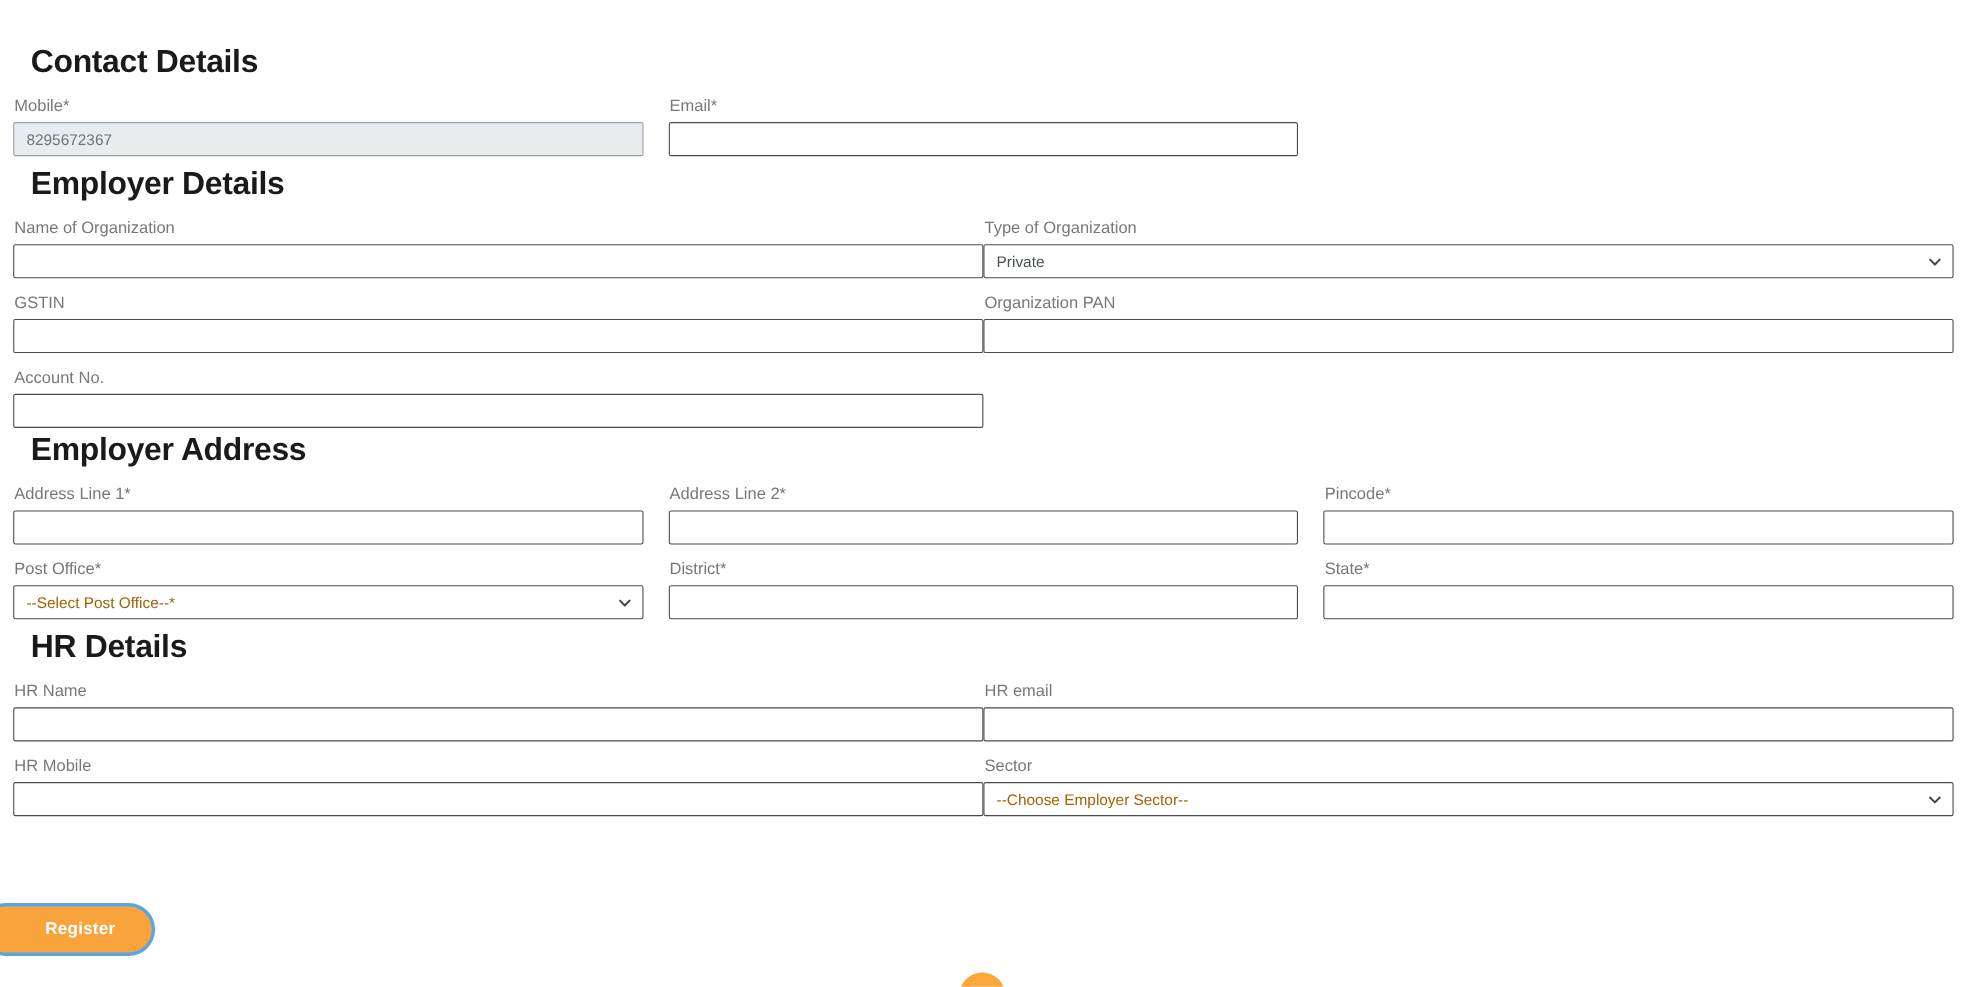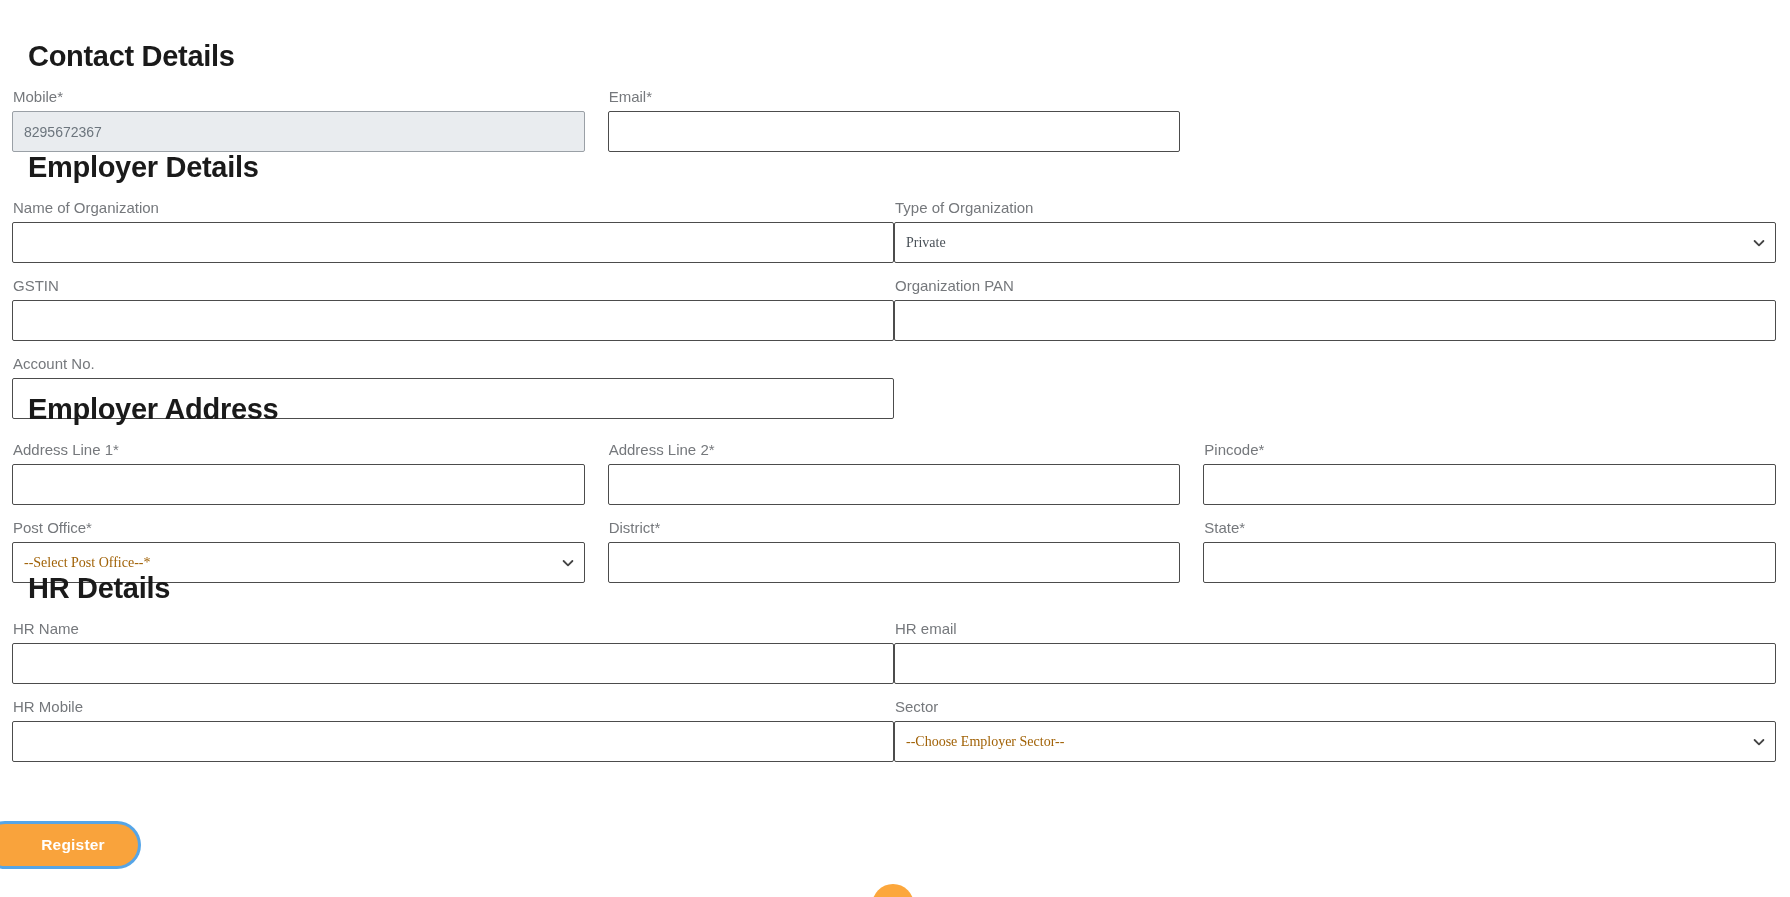--- a/index.html
+++ b/index.html
@@ -31,21 +31,21 @@
     display: block;
     font-size: 15px;
     color: #75787c;
     margin: 0 0 5px 1px;
     line-height: 1.2;
     white-space: nowrap;
   }
   .ctrl {
     display: block;
     width: 100%;
-    height: 41px;
+    height: 31px;
     border: 1px solid #4c4c4c;
     background: #ffffff;
     border-radius: 2px;
     font-family: "Liberation Sans", sans-serif;
     font-size: 14px;
     color: #495057;
     padding: 0 11px;
     outline: none;
   }
   .ctrl::placeholder { color: #8a8d91; opacity: 1; }
@@ -55,21 +55,20 @@
     color: #6c757d;
   }
   .select-wrap { position: relative; }
   .select-wrap select {
     appearance: none;
     -webkit-appearance: none;
     -moz-appearance: none;
     padding-right: 30px;
     color: #495057;
     cursor: pointer;
-    font-family: Liberation Serif, serif;
   }
   .select-wrap select.placeholder-val { color: #a16207; }
   .chevron {
     position: absolute;
     right: 11px;
     top: 50%;
     transform: translateY(-50%);
     pointer-events: none;
     width: 12px;
     height: 12px;

